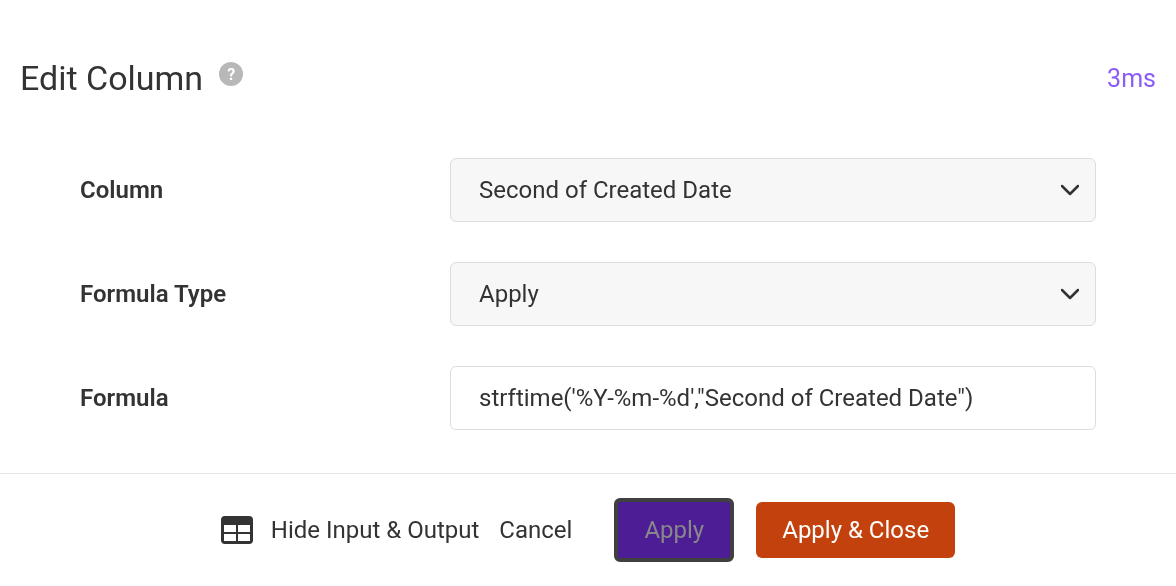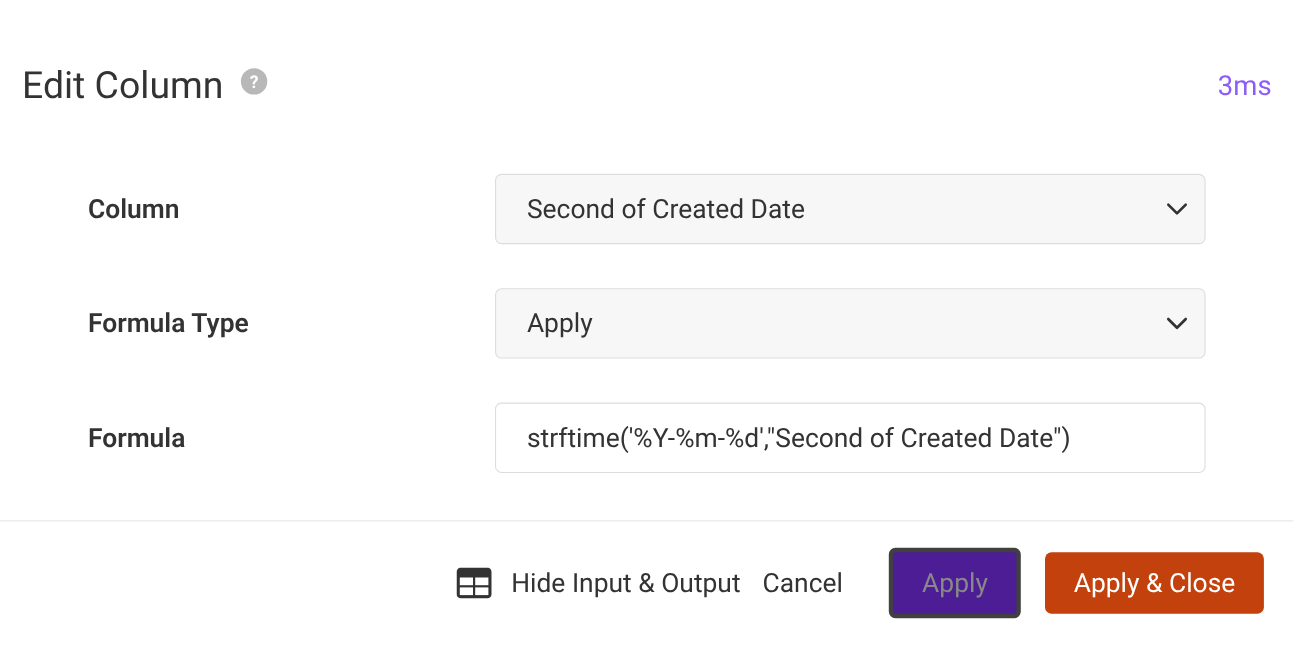--- a/index.html
+++ b/index.html
@@ -104,24 +104,24 @@
       font-size: 24px;
       color: #333;
       font-family: inherit;
     }
     .footer {
       position: absolute;
       bottom: 0;
       left: 0;
       right: 0;
       border-top: 1px solid #e5e5e5;
-      padding: 24px 27px;
-      display: flex;
-      align-items: center;
-      justify-content: flex-end;
+      padding: 24px 13px;
+      display: flex;
+      align-items: center;
+      justify-content: center;
     }
     .footer-left {
       display: flex;
       align-items: center;
       gap: 18px;
       cursor: pointer;
     }
     .table-icon svg {
       width: 32px;
       height: 28px;

